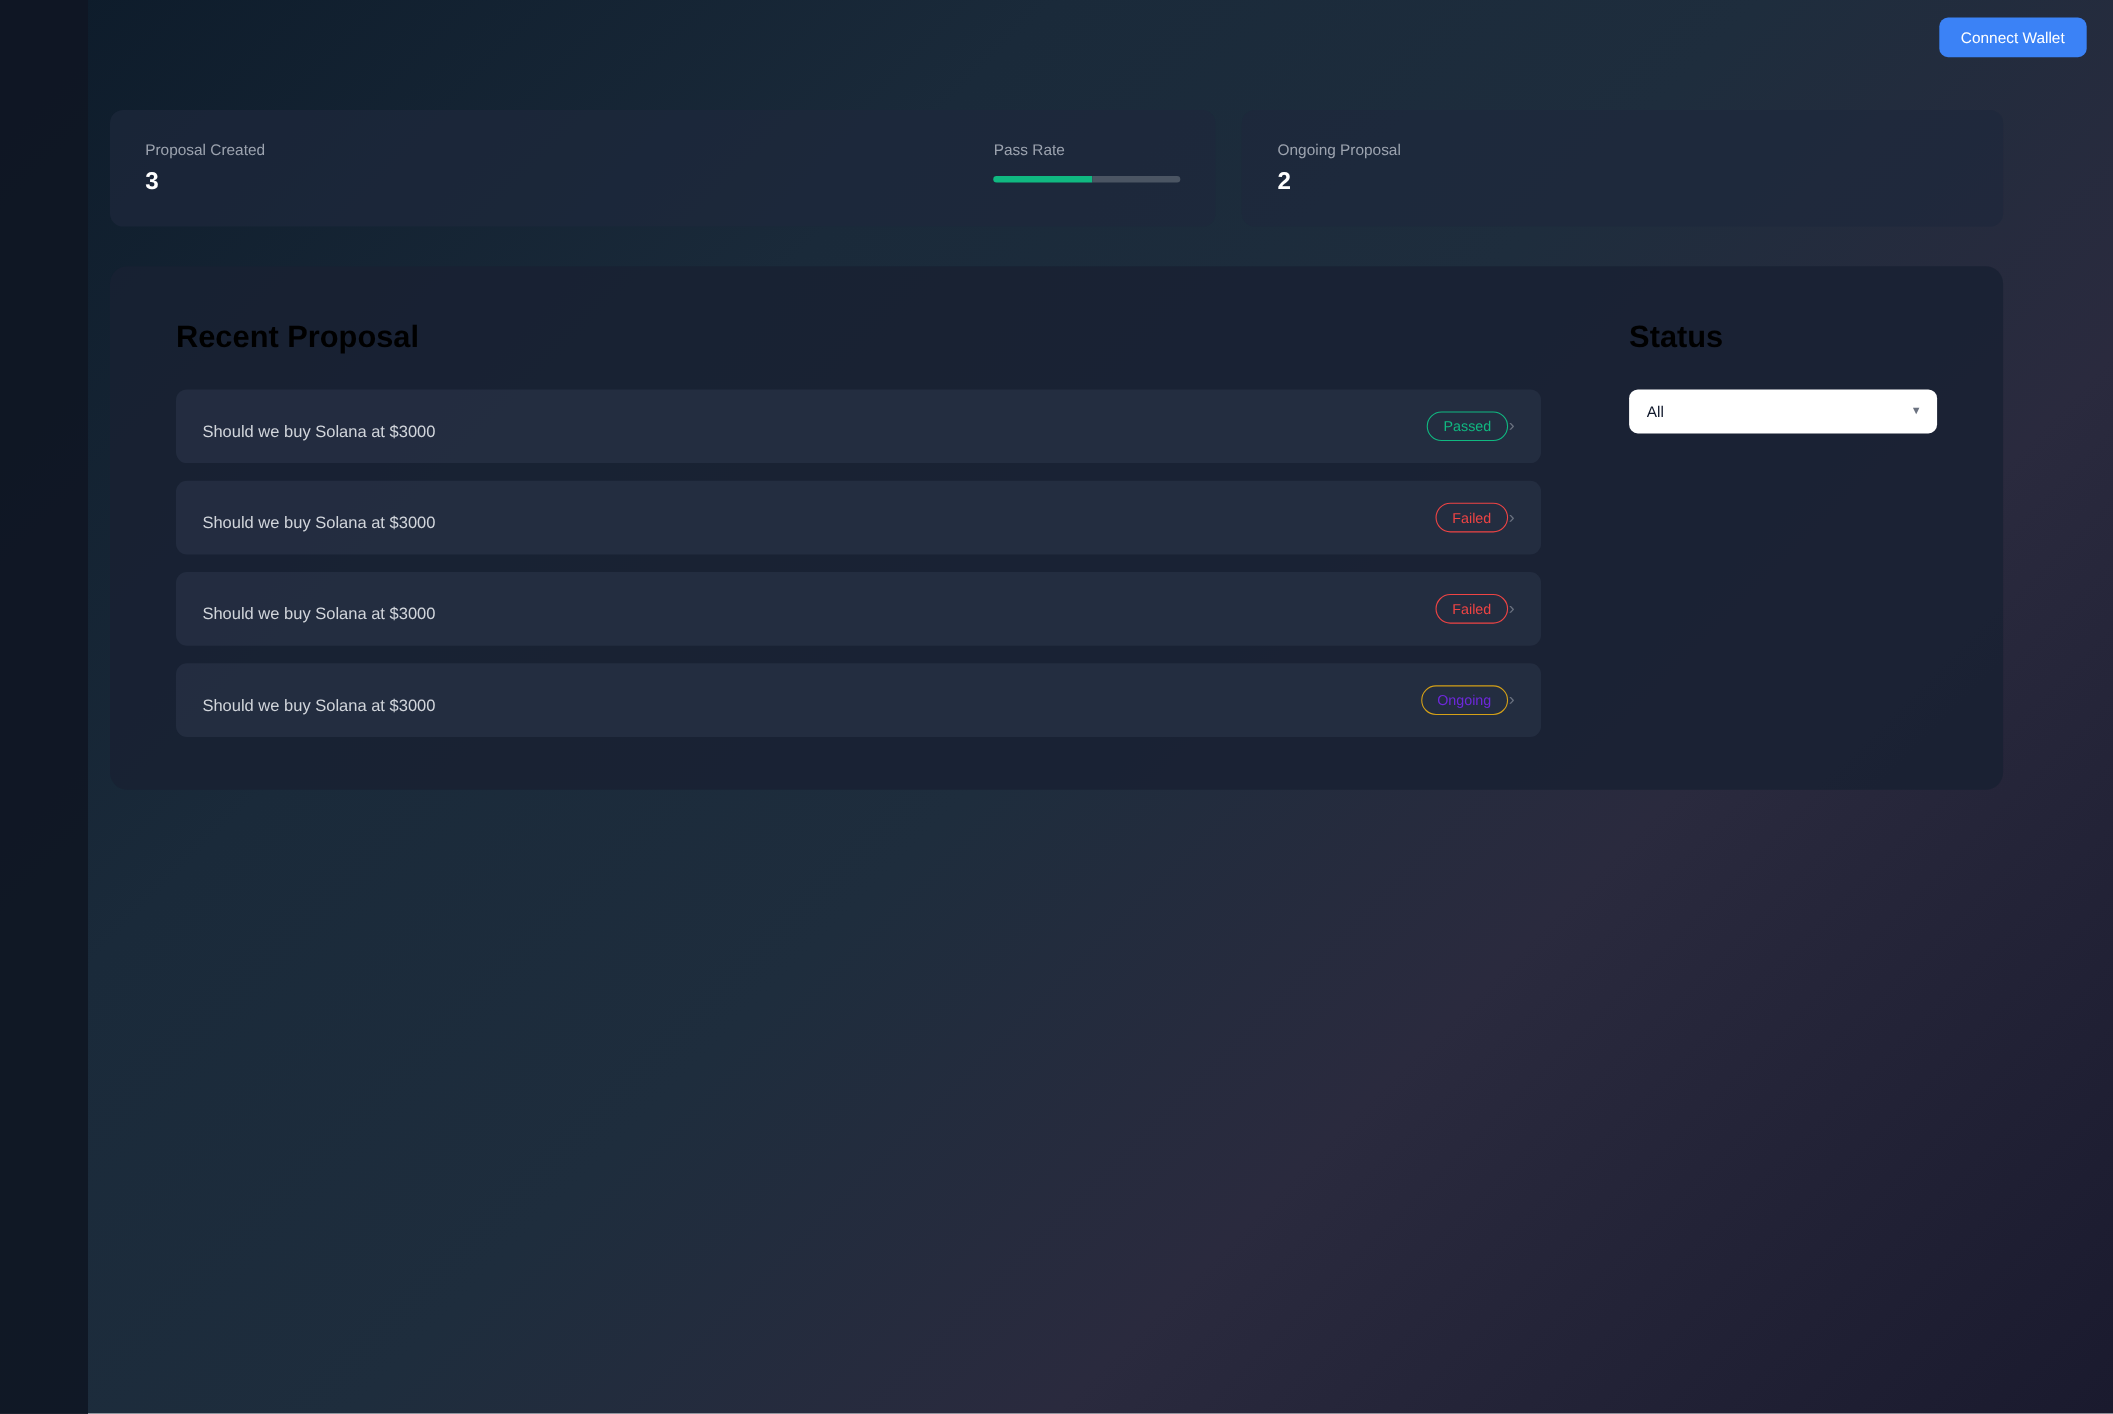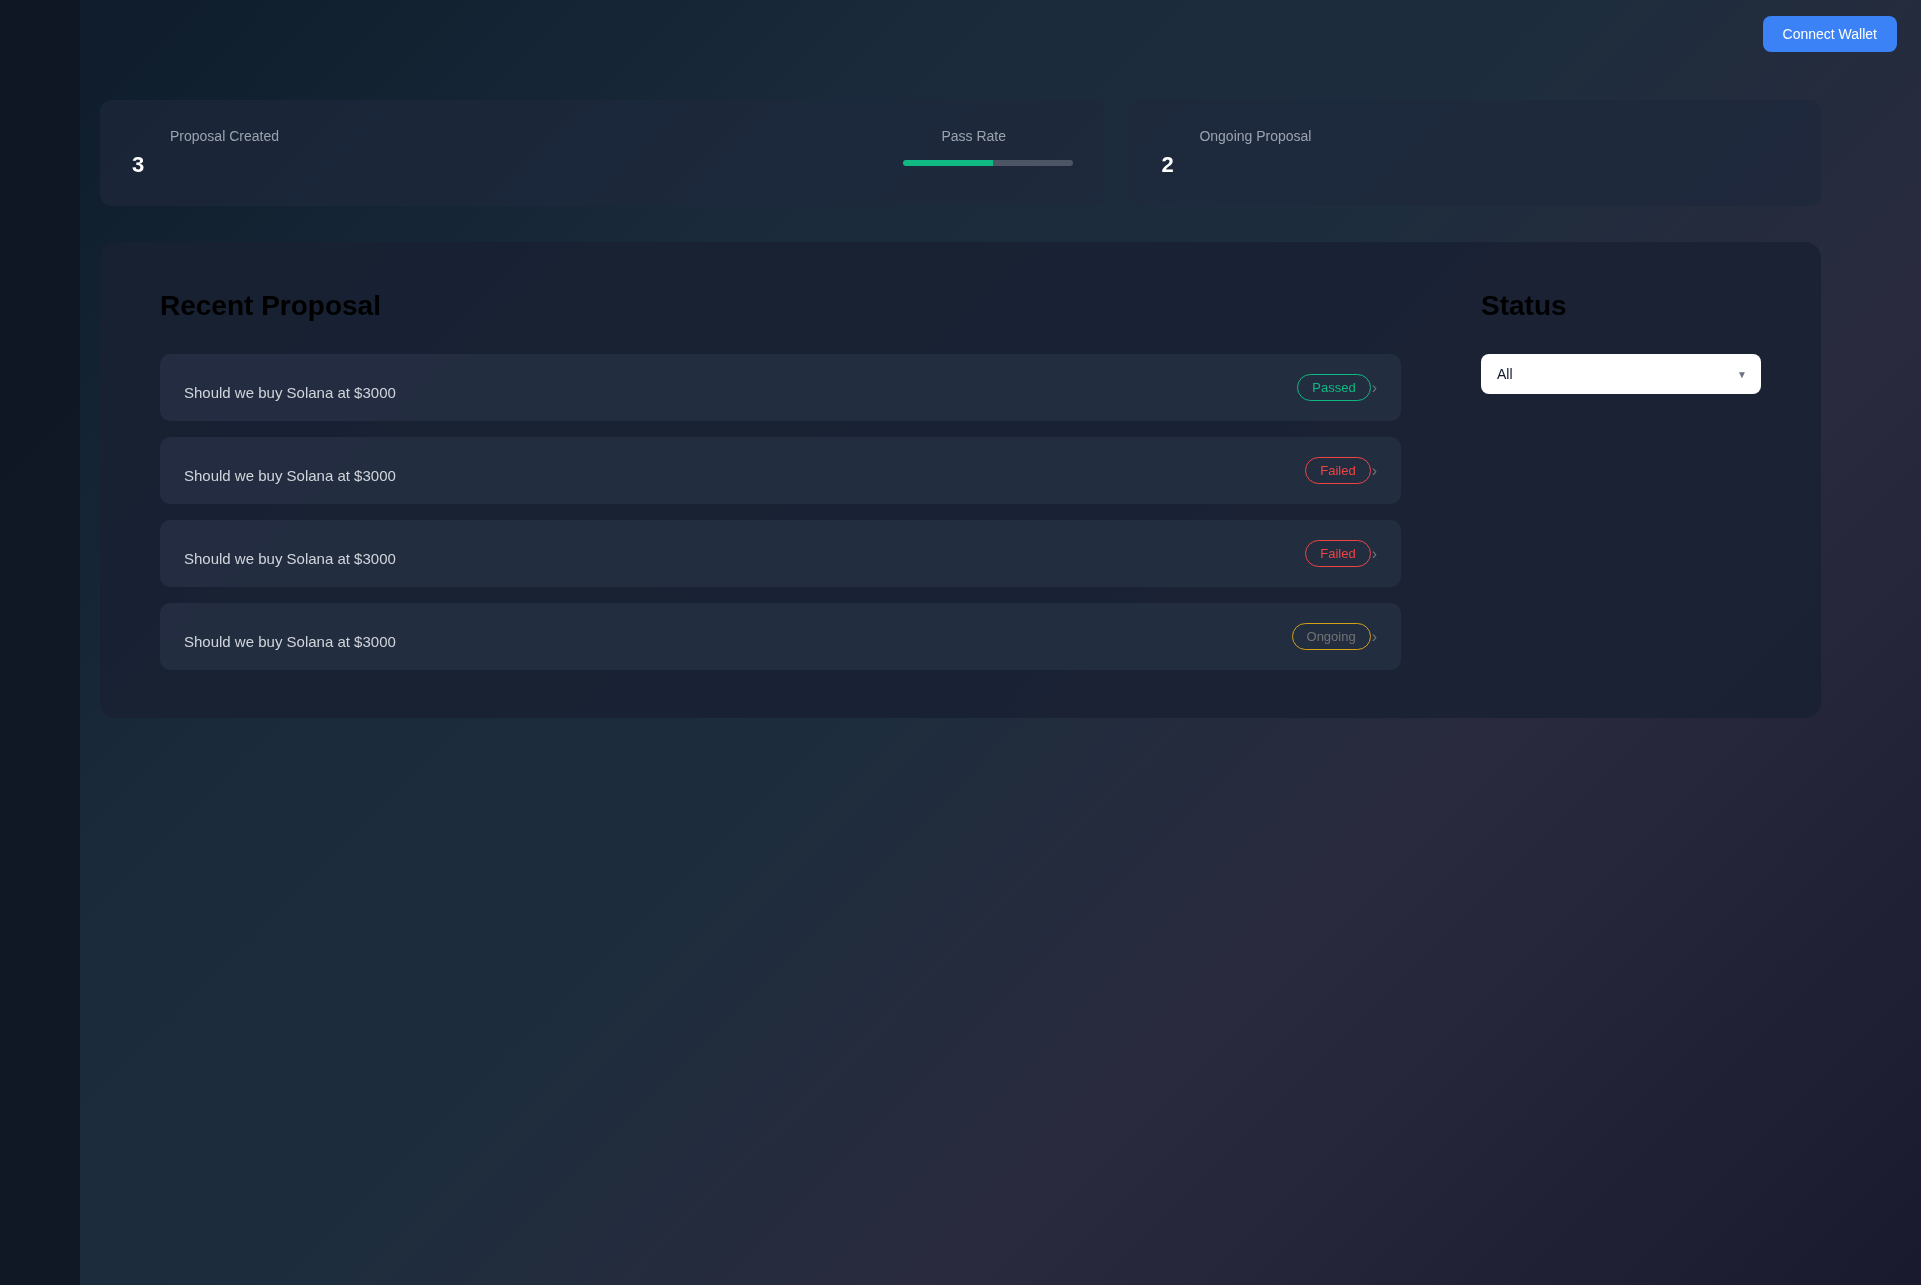--- a/index.html
+++ b/index.html
@@ -58,21 +58,20 @@
       border-radius: 12px;
       padding: 28px 32px;
       flex: 1;
     }
 
     .stat-label {
       font-size: 14px;
       color: #9ca3af;
       margin-bottom: 8px;
       font-weight: 400;
-      margin-left: 38px;
     }
 
     .stat-value {
       font-size: 22px;
       font-weight: 600;
       color: #ffffff;
     }
 
     .pass-rate-card {
       background: rgba(30, 40, 60, 0.7);
@@ -179,21 +178,21 @@
       background: transparent;
     }
 
     .badge-failed {
       color: #ef4444;
       border-color: #ef4444;
       background: transparent;
     }
 
     .badge-ongoing {
-      color: #737373;
+      color: #6d28d9;
       border-color: #d4a017;
       background: transparent;
     }
 
     .chevron-icon {
       color: #6b7280;
       font-size: 16px;
     }
 
     .status-filter-select {

